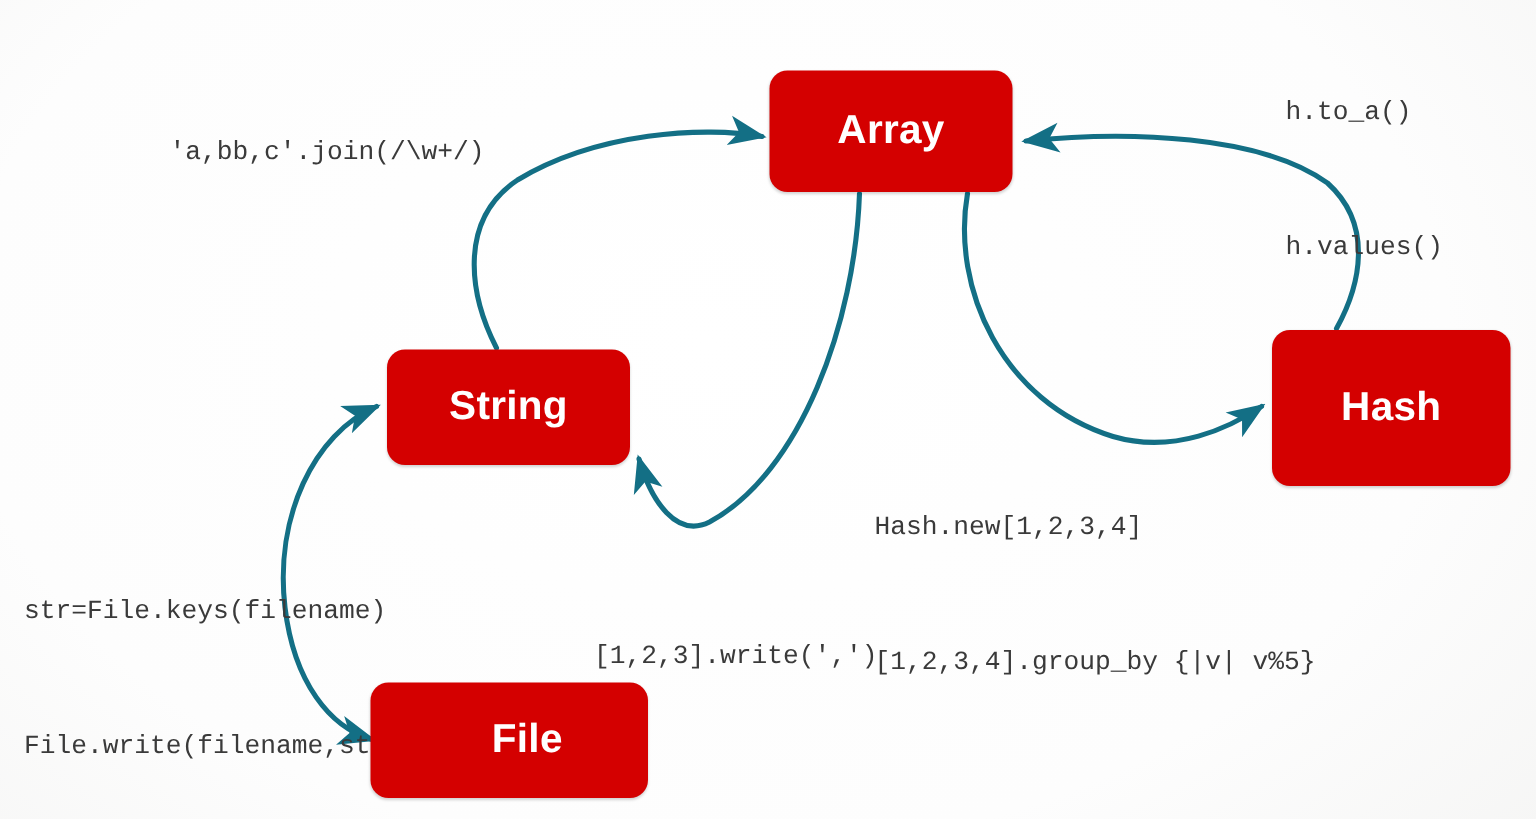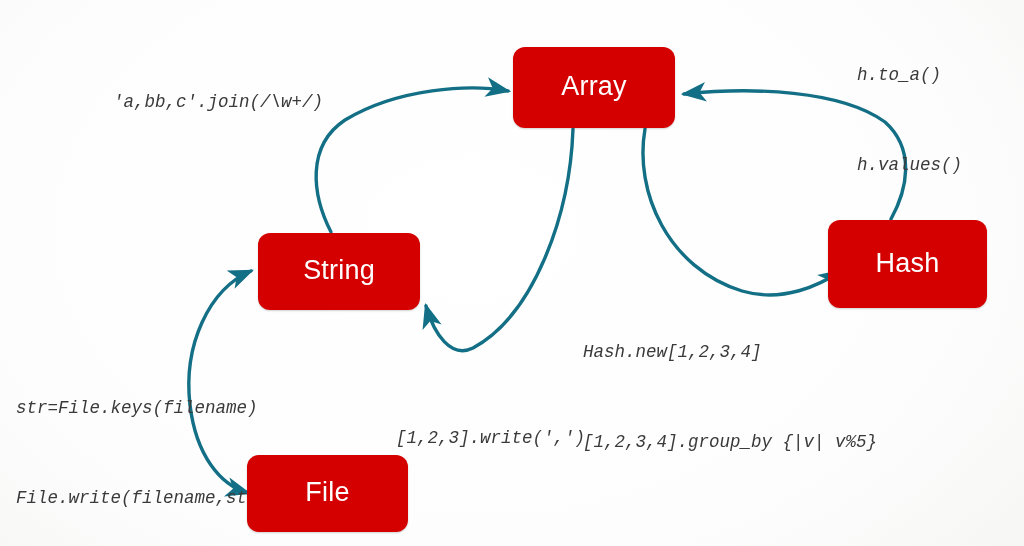--- a/index.html
+++ b/index.html
@@ -40,31 +40,32 @@
     font-size: 27px;
     font-weight: 400;
     letter-spacing: 0.2px;
     box-shadow: 0 1px 2px rgba(0,0,0,0.18);
     z-index: 3;
   }
   .node-label {
     display: block;
     line-height: 1;
     padding-bottom: 2px;
+    font-weight: bold;
   }
   .code {
     position: absolute;
     font-family: "Liberation Mono", "DejaVu Sans Mono", monospace;
     font-size: 17.5px;
     line-height: 30px;
     color: #3a3a3a;
     white-space: pre;
     z-index: 2;
   }
-  .code .line { display: block; font-style: italic; }
+  .code .line { display: block; }
 </style>
 </head>
 <body>
 
 <div id="canvas">
 
   <svg id="edges" viewBox="0 0 1024 546" width="1024" height="546" xmlns="http://www.w3.org/2000/svg">
     <defs>
       <marker id="arrowhead" viewBox="0 0 12 10" refX="10.5" refY="5" markerWidth="7.5" markerHeight="6.2" orient="auto-start-reverse">
         <path d="M 0 0.3 L 12 5 L 0 9.7 L 3.1 5 Z" fill="#136f85"></path>
@@ -86,25 +87,25 @@
   </svg>
 
   <div class="node" style="left:513px; top:47px; width:162px; height:81px;">
     <span class="node-label">Array</span>
   </div>
 
   <div class="node" style="left:258px; top:233px; width:162px; height:77px;text-align:right;">
     <span class="node-label">String</span>
   </div>
 
-  <div class="node" style="left:828px; top:220px; width:159px; height:88px;align-items:center;">
+  <div class="node" style="left:848px; top:220px; width:159px; height:104px;align-items:center;">
     <span class="node-label">Hash</span>
   </div>
 
-  <div class="node" style="left:247px; top:455px; width:161px; height:77px;">
+  <div class="node" style="left:247px; top:455px; width:161px; height:77px;padding-left:24px;">
     <span class="node-label">File</span>
   </div>
 
   <div class="code" style="left:113px; top:27px;">
     <span class="line">'a,bb,c'.join(/\w+/)</span>
   </div>
 
   <div class="code" style="left:857px; top:0px;">
     <span class="line">h.to_a()</span>
     <span class="line">h.values()</span>

